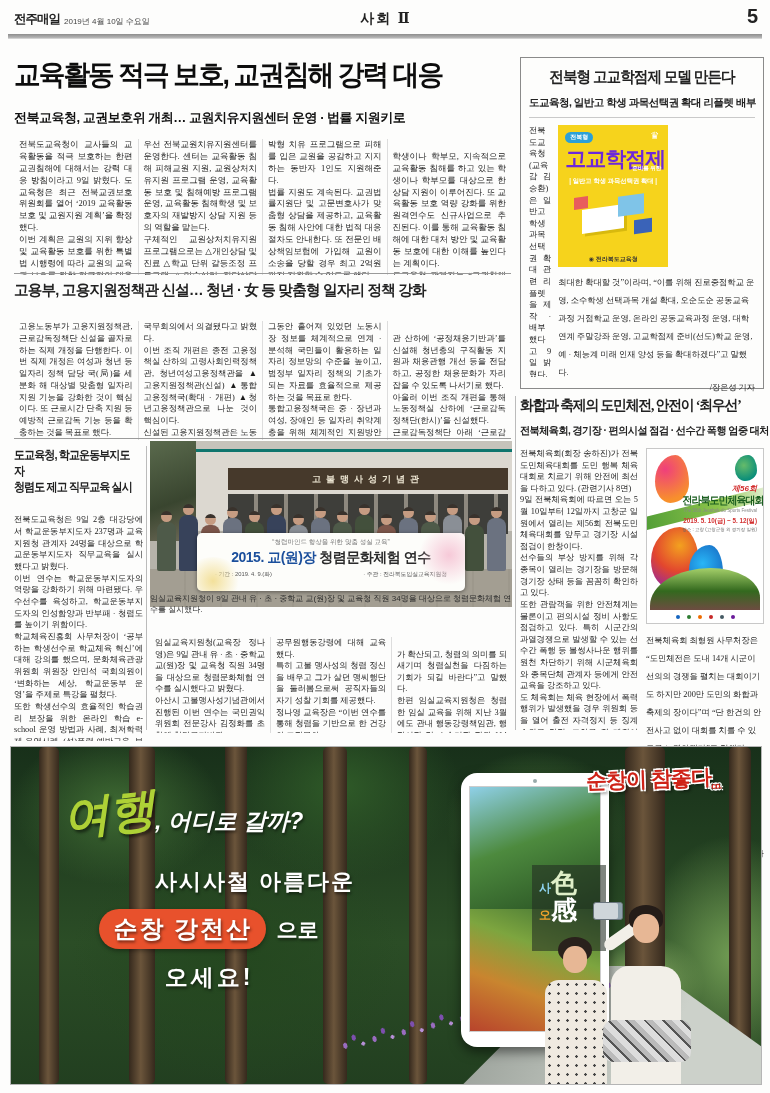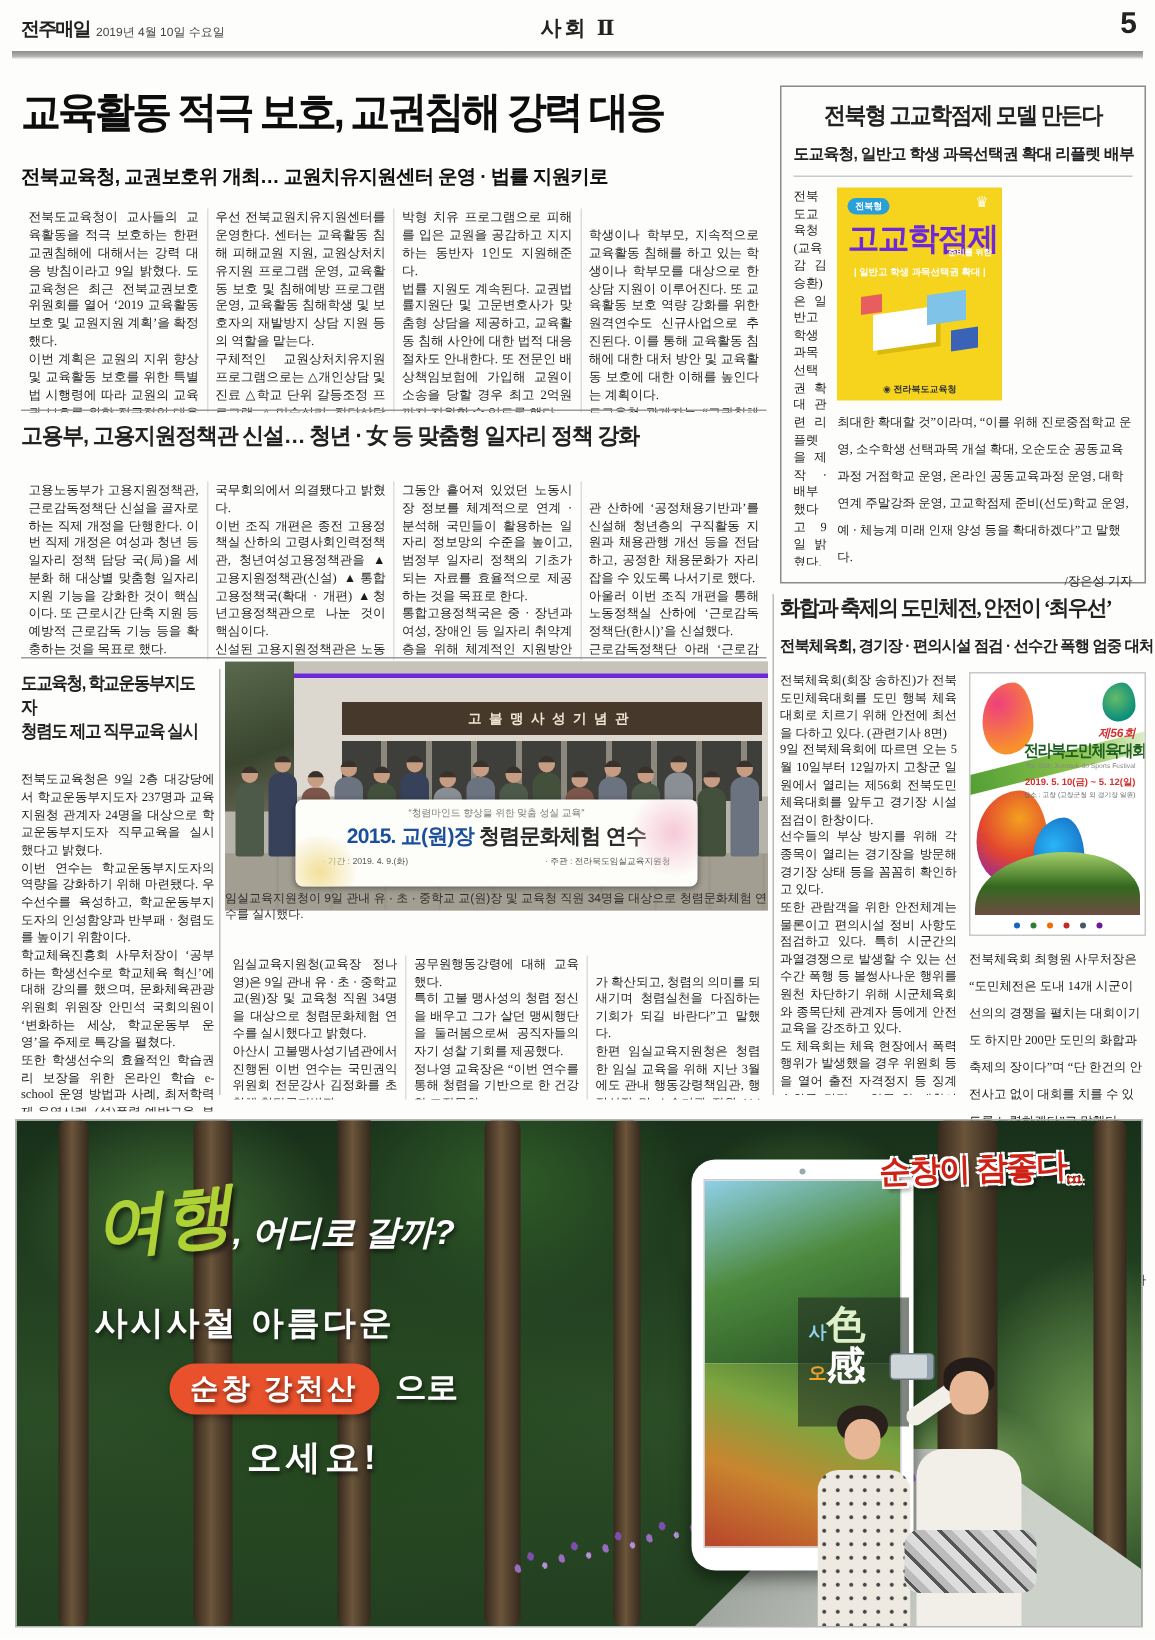--- a/index.html
+++ b/index.html
@@ -100,21 +100,21 @@
   .ps-photo{position:absolute;left:3px;right:3px;bottom:13px;height:42px;background:linear-gradient(#a5d06a,#33691e 55%,#6d4c41);border-radius:55% 45% 0 0/90% 70% 0 0}
   .ps-logos{position:absolute;left:0;right:0;bottom:2px;height:8px;display:flex;justify-content:center;align-items:center;gap:7px}
   .ps-logos i{display:block;width:4px;height:4px;border-radius:50%}
   .ps-logos i:nth-child(1){background:#1565c0}.ps-logos i:nth-child(2){background:#2e7d32}
   .ps-logos i:nth-child(3){background:#ef6c00}.ps-logos i:nth-child(4){background:#c62828}
   .ps-logos i:nth-child(5){background:#455a64}.ps-logos i:nth-child(6){background:#6a1b9a}
 
   
   .photo{position:absolute;left:150px;top:441px;width:362px;height:166px;background:#b6b3aa;overflow:hidden}
   .ph-sky{position:absolute;left:0;right:0;top:0;height:16px;background:#c6c3bb}
-  .ph-bld{position:absolute;left:34px;right:0;top:8px;height:82px;background:#dcd8d0;border-top:3px solid #6d28d9}
+  .ph-bld{position:absolute;left:34px;right:0;top:8px;height:82px;background:#dcd8d0;border-top:3px solid #0f766e}
   .ph-band{position:absolute;left:44px;right:4px;top:16px;height:22px;background:#46392b;display:flex;align-items:center;justify-content:center}
   .ph-sign{color:#ece5d2;font-size:9px;letter-spacing:5px;font-weight:700}
   .ph-glass{position:absolute;left:44px;right:4px;top:42px;height:40px;background:repeating-linear-gradient(90deg,#3e3e3a 0 26px,#8d887e 26px 30px)}
   .ph-hill{position:absolute;left:0;top:0;width:46px;height:100px;background:linear-gradient(160deg,#5a6a4d,#39452f 60%,#6e6a58)}
   .ph-ground{position:absolute;left:0;right:0;bottom:0;height:38px;
     background:repeating-linear-gradient(90deg,#a39e92 0 34px,#96918577 34px 36px),#a39e92}
   .crowd{position:absolute;left:4px;right:4px;top:58px;height:72px;display:flex;justify-content:center;align-items:flex-end;gap:3px}
   .crowd i{position:relative;display:block;width:19px;height:52px;border-radius:8px 8px 2px 2px;background:#55606b}
   .crowd i::before{content:"";position:absolute;top:-11px;left:4px;width:11px;height:11px;border-radius:50%;
     background:linear-gradient(#39322c 38%,#c69c82 40%)}
@@ -167,23 +167,23 @@
     background-size:30px 20px}
   .ad-logo{position:absolute;top:18px;right:40px;z-index:5;font-size:21px;font-weight:900;color:#cf2217;
     transform:rotate(-2deg);letter-spacing:-1px;white-space:nowrap;
     text-shadow:-1.5px -1.5px 0 #fff,1.5px -1.5px 0 #fff,-1.5px 1.5px 0 #fff,1.5px 1.5px 0 #fff,3px 3px 3px rgba(0,0,0,.45)}
   .ad-logo .sfx{font-size:9px;vertical-align:bottom}
   .ad-copy{position:absolute;left:52px;top:36px;width:292px;color:#fff;z-index:5;text-shadow:1px 2px 3px rgba(0,0,0,.55)}
   .ad-ttl{white-space:nowrap}
   .ad-ttl .accent{display:inline-block;font-size:46px;font-weight:900;font-style:italic;color:#aed136;transform:rotate(-6deg);
     text-shadow:2px 3px 3px rgba(0,0,0,.5)}
   .ad-ttl .tail{font-size:23px;font-weight:800;font-style:italic}
-  .ad-l1{margin-top:22px;font-size:22px;font-weight:700;letter-spacing:2px;text-align:left}
+  .ad-l1{margin-top:22px;font-size:22px;font-weight:700;letter-spacing:2px;text-align:right}
   .ad-badge-line{margin-top:12px;text-align:center;white-space:nowrap}
-  .ad-badge{display:inline-block;background:#e8512c;color:#fff;font-size:19px;font-weight:900;padding:4px 14px;
+  .ad-badge{display:inline-block;background:#e8512c;color:#fff;font-size:24px;font-weight:900;padding:4px 14px;
     border-radius:24px;letter-spacing:2px;box-shadow:0 2px 4px rgba(0,0,0,.35)}
   .ad-badge-tail{font-size:21px;font-weight:700;margin-left:6px}
   .ad-l2{margin-top:13px;font-size:23px;font-weight:900;text-align:center;letter-spacing:3px}
   .tablet{position:absolute;left:450px;top:26px;width:148px;height:274px;background:#fff;border-radius:16px;z-index:4;
     box-shadow:0 5px 12px rgba(0,0,0,.5);padding:13px 8px 15px}
   .tablet::before{content:"";position:absolute;top:6px;left:50%;width:4px;height:4px;margin-left:-2px;border-radius:50%;background:#9aa}
   .screen{width:100%;height:100%;border:1px solid #ccc;display:flex;flex-direction:column;overflow:hidden}
   .sc-top{flex:1;background:linear-gradient(160deg,#8fd0e8 0%,#4d8a3e 45%,#274f22 100%)}
   .sc-bot{flex:1;background:linear-gradient(200deg,#3c6e33 0%,#7da53f 35%,#c9852f 65%,#b8442c 100%)}
   .sc-label{position:absolute;right:3px;top:92px;width:74px;height:86px;background:rgba(35,45,35,.58);padding:5px 7px;

